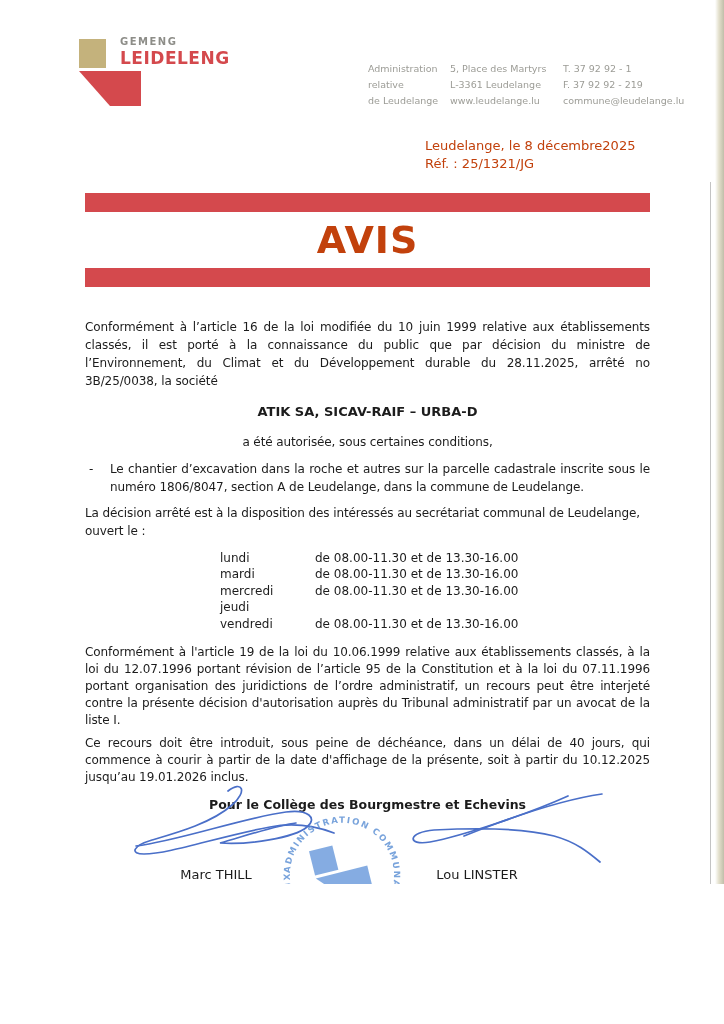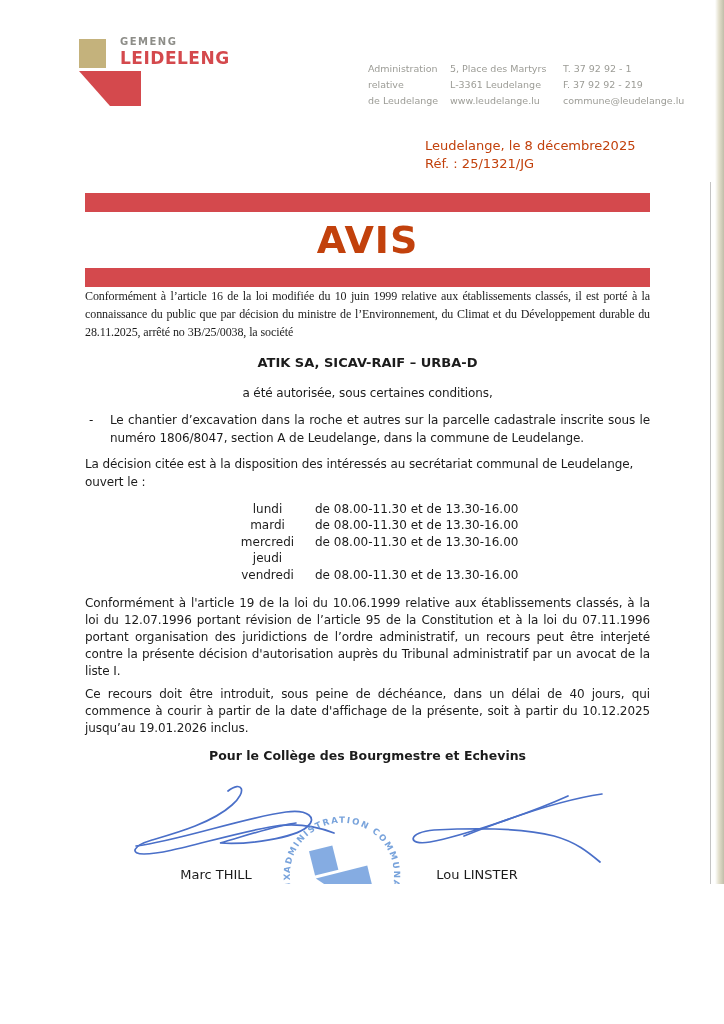--- a/index.html
+++ b/index.html
@@ -17,29 +17,29 @@
   .contact.c1{left:368px;}
   .contact.c2{left:450px;}
   .contact.c3{left:563px;}
   .dateblock{position:absolute;left:425px;top:137px;font-size:13px;line-height:18px;color:#c2410c;}
   
   .content{position:absolute;left:85px;top:193px;width:565px;}
   .bar{height:19px;background:#d4494d;}
   .avis{height:56px;line-height:56px;text-align:center;color:#c2410c;
         font-size:38px;font-weight:bold;letter-spacing:1px;}
   p{margin:0;font-size:12px;line-height:18px;text-align:justify;letter-spacing:-0.1px;}
-  .p1{font-family:Liberation Serif, serif;}
+  .p1{margin-top:31px;}
   .company{margin-top:14px;text-align:center;font-weight:bold;font-size:13px;letter-spacing:0;}
   .p2{margin-top:14px;text-align:center;}
   .bullet{display:flex;margin-top:9px;}
   .bullet .dash{width:21px;padding-left:4px;flex:none;font-size:12px;line-height:18px;}
   .bullet p{flex:1;}
   .p3{margin-top:8px;text-align:left;}
   .schedule{margin:10px 0 0 135px;font-size:12px;line-height:16.4px;}
-  .schedule .row{display:flex;text-align:center;}
+  .schedule .row{display:flex;}
   .schedule .day{width:95px;flex:none;}
   .p4{margin-top:12px;line-height:17px;}
   .p5{margin-top:6px;line-height:17px;}
   .closing{margin-top:11px;text-align:center;font-weight:bold;font-size:12.5px;letter-spacing:0;}
   
   .sig-area{position:absolute;left:0;top:770px;width:724px;height:210px;}
   .sig-svg{position:absolute;}
   .sig-name{position:absolute;text-align:center;font-size:13px;line-height:20px;color:#1c1c1c;}
   .stamp{position:absolute;left:277px;top:808px;opacity:.82;}
   
@@ -89,21 +89,21 @@
 
     <p class="p1">Conformément à l’article 16 de la loi modifiée du 10 juin 1999 relative aux établissements classés, il est porté à la connaissance du public que par décision du ministre de l’Environnement, du Climat et du Développement durable du 28.11.2025, arrêté no 3B/25/0038, la société</p>
     <div class="company">ATIK SA, SICAV-RAIF – URBA-D</div>
     <p class="p2">a été autorisée, sous certaines conditions,</p>
 
     <div class="bullet">
       <span class="dash">-</span>
       <p>Le chantier d’excavation dans la roche et autres sur la parcelle cadastrale inscrite sous le numéro 1806/8047, section A de Leudelange, dans la commune de Leudelange.</p>
     </div>
 
-    <p class="p3">La décision citée est à la disposition des intéressés au secrétariat communal de Leudelange, ouvert le :</p>
+    <p class="p3">La décision arrêté est à la disposition des intéressés au secrétariat communal de Leudelange, ouvert le :</p>
 
     <div class="schedule">
       <div class="row">
         <span class="day">lundi</span>
         <span>de 08.00-11.30 et de 13.30-16.00</span>
       </div>
       <div class="row">
         <span class="day">mardi</span>
         <span>de 08.00-11.30 et de 13.30-16.00</span>
       </div>

